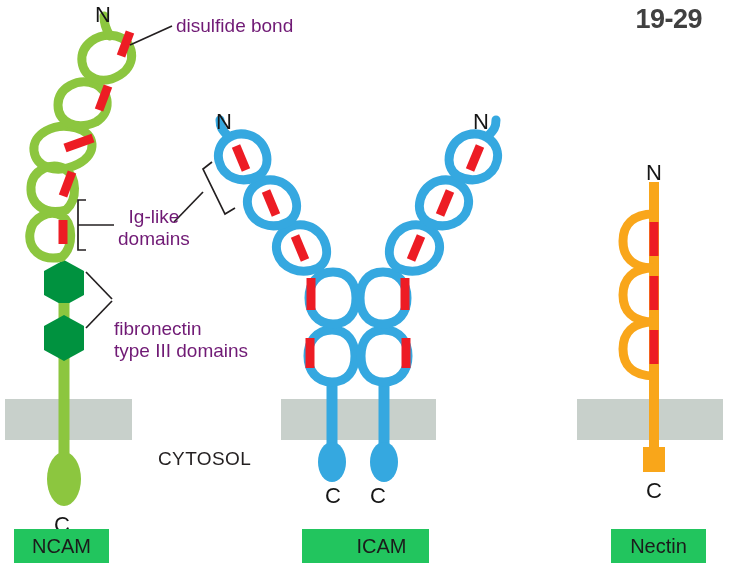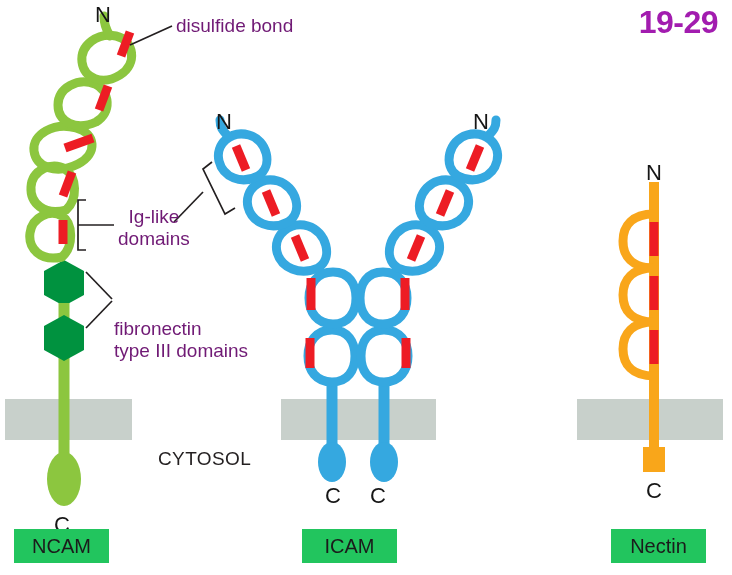--- a/index.html
+++ b/index.html
@@ -6,22 +6,22 @@
   body{
     font-family:"Liberation Sans","DejaVu Sans",sans-serif;
     width:732px;height:575px;position:relative;overflow:hidden;
     -webkit-font-smoothing:antialiased;
   }
   #stage{position:absolute;left:0;top:0;width:732px;height:575px;}
   svg#fig{position:absolute;left:0;top:0;width:732px;height:575px;display:block;}
 
   .txt{position:absolute;color:#231f20;white-space:nowrap;}
   .fig-num{
-    right:14px;top:4px;font-size:32px;font-weight:700;letter-spacing:-0.5px;
-    color:#a21caf;
+    right:30px;top:4px;font-size:27px;font-weight:700;letter-spacing:-0.5px;
+    color:#404040;
   }
   .term-label{font-size:22px;color:#161616;}
   .annot{font-size:19px;color:#701a75;line-height:1.14;white-space:normal;}
   .cytosol{font-size:19px;color:#231f20;letter-spacing:.4px;}
   .name-box{
     position:absolute;background:#22c55e;color:#1b1b1b;
     font-size:20px;display:flex;align-items:center;justify-content:center;
   }
 </style>
 </head>
@@ -171,15 +171,15 @@
   </div>
 
   <div class="txt annot" style="left:114px;top:286px;margin-top:32px;">
     <div>fibronectin</div>
     <div>type III domains</div>
   </div>
 
   <div class="txt cytosol" style="left:158px;top:448px;">CYTOSOL</div>
 
   <div class="name-box" style="left:14px;top:529px;width:95px;height:34px;">NCAM</div>
-  <div class="name-box" style="left:302px;top:529px;width:95px;height:34px;">ICAM</div>
+  <div class="name-box" style="left:302px;top:529px;width:95px;height:34px;padding-left:32px;">ICAM</div>
   <div class="name-box" style="left:611px;top:529px;width:95px;height:34px;">Nectin</div>
 </div>
 
 </body></html>

